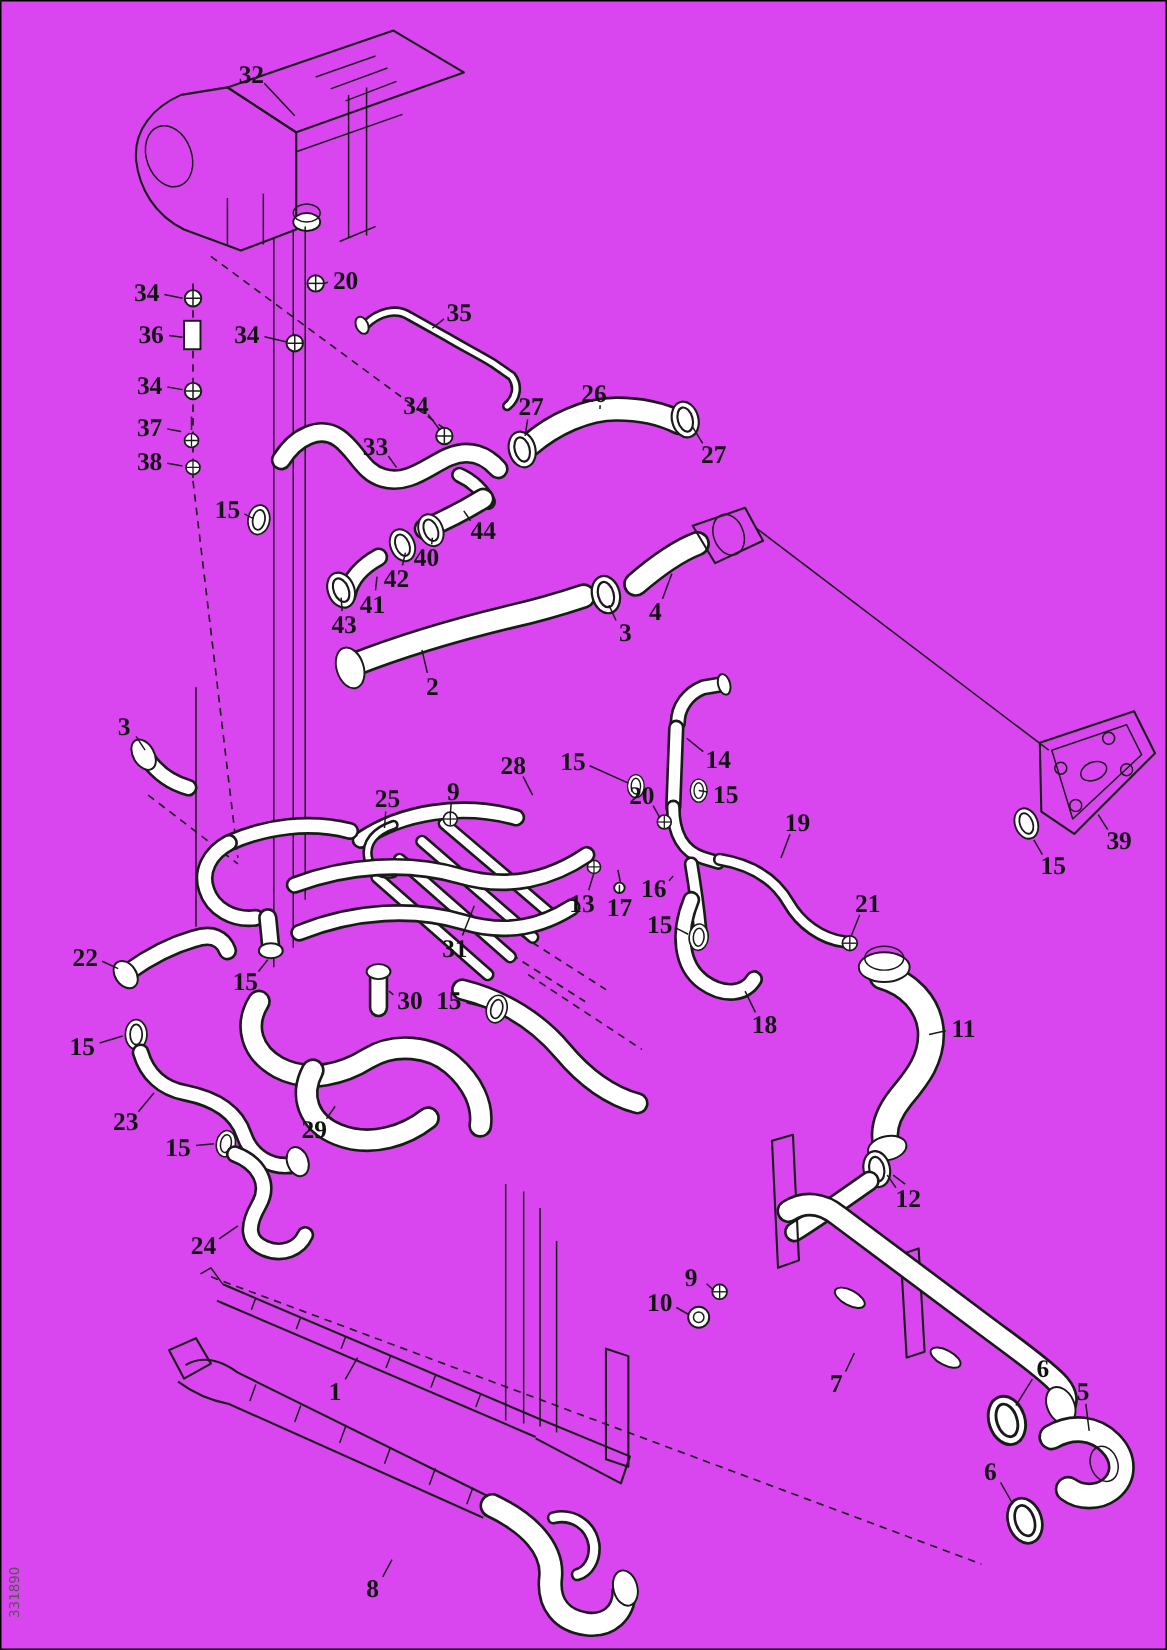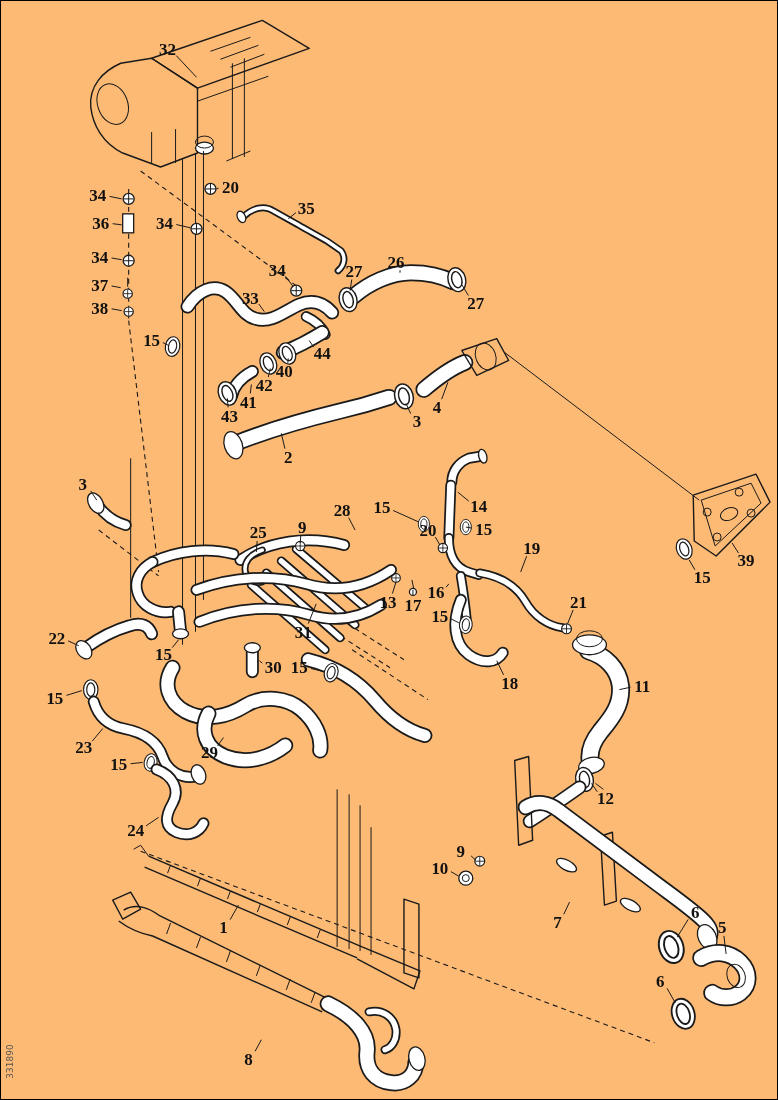--- a/index.html
+++ b/index.html
@@ -1,16 +1,16 @@
 <!DOCTYPE html>
 <html><head>
 <meta charset="utf-8">
 <style>
   html,body{margin:0;padding:0;background:#fff;}
-  .frame{position:relative;width:776px;height:1098px;border:1px solid #000;background:#fdba74;overflow:hidden;
+  .frame{position:relative;width:776px;height:1098px;border:1px solid #000;background:#d946ef;overflow:hidden;
          font-family:"Liberation Serif",serif;}
   svg{position:absolute;left:0;top:0;}
   .outline{fill:none;stroke:#1a1a1a;stroke-width:1.4;stroke-linejoin:round;}
   .outline2{fill:none;stroke:#1a1a1a;stroke-width:1;stroke-linejoin:round;}
   .thin{fill:none;stroke:#1a1a1a;stroke-width:1;}
   .dash{fill:none;stroke:#1a1a1a;stroke-width:1.1;stroke-dasharray:5 4;}
   path.tube{fill:none;stroke:#1a1a1a;stroke-linecap:round;stroke-linejoin:round;}
   .tube-core{fill:none;stroke-linecap:round;stroke-linejoin:round;}
   .ring{fill:#fff;stroke:#1a1a1a;stroke-width:1.3;}
   .leader{stroke:#1a1a1a;stroke-width:1;}

